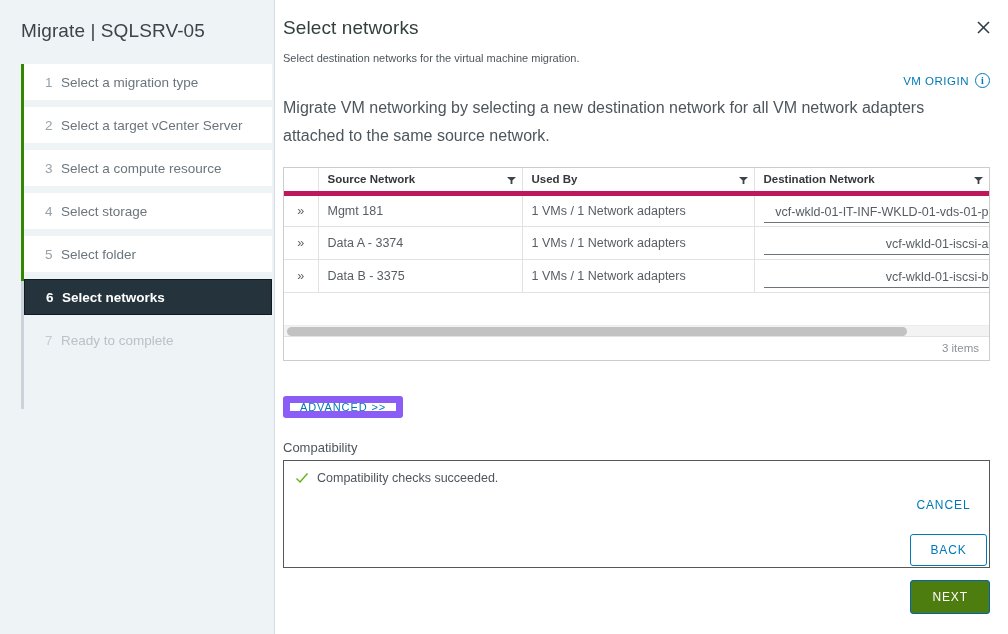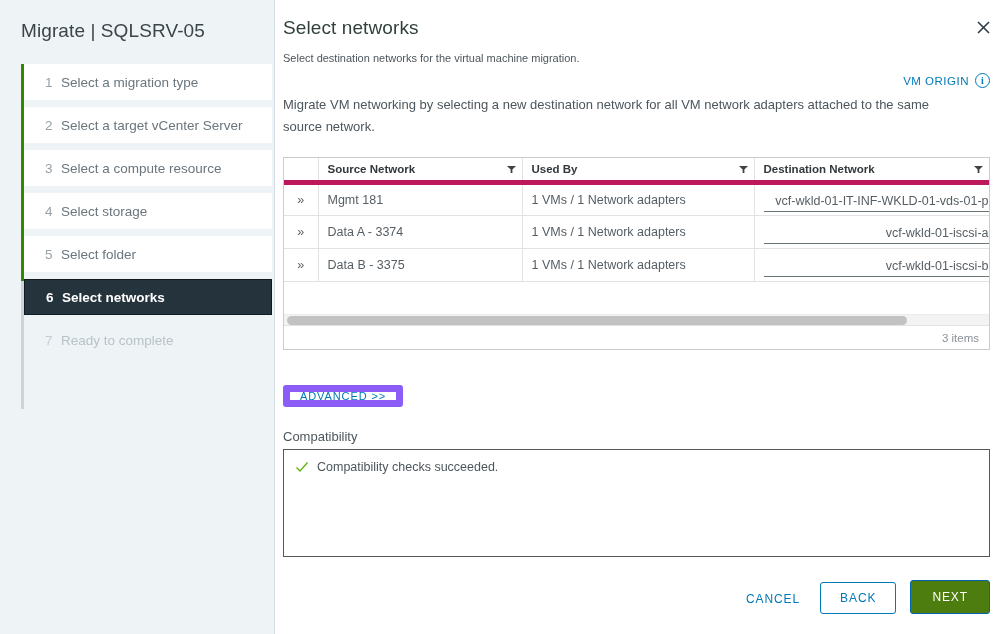--- a/index.html
+++ b/index.html
@@ -150,21 +150,21 @@
     color: #0079b8;
     font-size: 10px;
     font-weight: bold;
     display: flex;
     align-items: center;
     justify-content: center;
     font-family: "Liberation Serif", serif;
     cursor: pointer;
   }
   .page-desc {
-    font-size: 13px;
+    font-size: 16px;
     color: #4c565c;
     padding: 6px 20px 0 8px;
     line-height: 1.72;
     max-width: 700px;
   }
 
   
   .table-card {
     margin: 18px 18px 0 8px;
     border: 1px solid #cccccc;
@@ -296,22 +296,23 @@
     margin-right: 8px;
     flex: 0 0 14px;
   }
 
   
   .footer {
     position: absolute;
     right: 18px;
     bottom: 20px;
     display: flex;
-    align-items: flex-end;
+    align-items: flex-start;
     gap: 14px;
+    flex-direction: column;
   }
   .btn {
     font-family: "Liberation Sans", sans-serif;
     font-size: 12px;
     letter-spacing: 0.9px;
     font-weight: 500;
     cursor: pointer;
     border-radius: 3px;
   }
   .btn-link {

